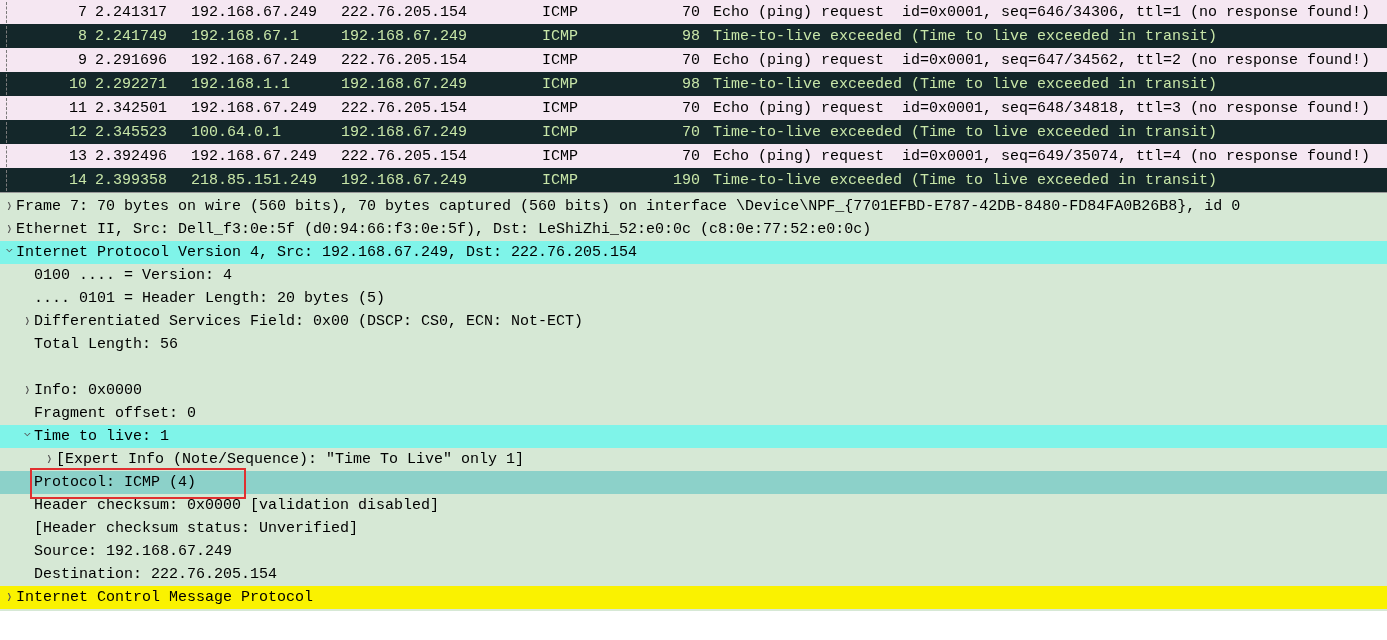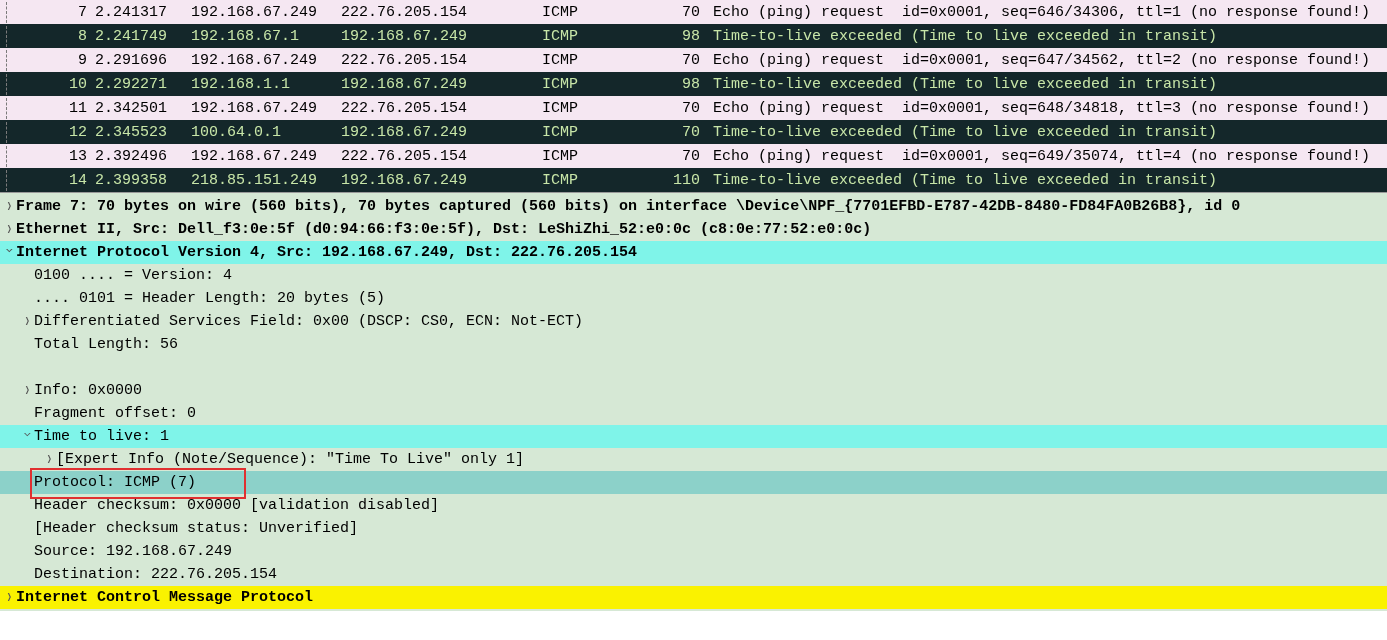--- a/index.html
+++ b/index.html
@@ -35,21 +35,21 @@
   }
   .tree-row {
     display:flex;
     align-items:flex-start;
     line-height: 23px;
     white-space: pre;
   }
   .caret { width:14px; display:inline-block; text-align:center; color:#555; font-size:11px; cursor:pointer;}
   .caret-right::before { content:"\276F"; display:inline-block; transform:scale(0.7,1);}
   .caret-down::before  { content:"\2304"; display:inline-block; transform:scale(1.3,0.9); position:relative; top:-4px;}
-  .lvl0 { padding-left: 2px; font-weight: bold; }
+  .lvl0 { padding-left: 2px; }
   .lvl1 { padding-left: 20px; text-align: right; }
   .lvl2 { padding-left: 42px; }
   .hl-cyan   { background:#7ff4e9; }
   .hl-sel    { background:#8cd1c9; }
   .hl-yellow { background:#faf200; }
   .full-highlight { display:flex; width:100%; }
   .redbox {
     border:2px solid #e03030;
     position:absolute;
     pointer-events:none;
@@ -61,37 +61,37 @@
 
 <div class="wrap">
 <div class="packet-list" id="packet-list">
       <div class="packet-row row-light"><span class="left-gutter"></span><span class="col-no">7</span><span class="col-time">2.241317</span><span class="col-src">192.168.67.249  </span><span class="col-dst">222.76.205.154  </span><span class="col-proto">ICMP</span><span class="col-len">70</span><span class="col-info"> Echo (ping) request  id=0x0001, seq=646/34306, ttl=1 (no response found!)</span></div>
       <div class="packet-row row-dark"><span class="left-gutter"></span><span class="col-no">8</span><span class="col-time">2.241749</span><span class="col-src">192.168.67.1    </span><span class="col-dst">192.168.67.249  </span><span class="col-proto">ICMP</span><span class="col-len">98</span><span class="col-info"> Time-to-live exceeded (Time to live exceeded in transit)</span></div>
       <div class="packet-row row-light"><span class="left-gutter"></span><span class="col-no">9</span><span class="col-time">2.291696</span><span class="col-src">192.168.67.249  </span><span class="col-dst">222.76.205.154  </span><span class="col-proto">ICMP</span><span class="col-len">70</span><span class="col-info"> Echo (ping) request  id=0x0001, seq=647/34562, ttl=2 (no response found!)</span></div>
       <div class="packet-row row-dark"><span class="left-gutter"></span><span class="col-no">10</span><span class="col-time">2.292271</span><span class="col-src">192.168.1.1     </span><span class="col-dst">192.168.67.249  </span><span class="col-proto">ICMP</span><span class="col-len">98</span><span class="col-info"> Time-to-live exceeded (Time to live exceeded in transit)</span></div>
       <div class="packet-row row-light"><span class="left-gutter"></span><span class="col-no">11</span><span class="col-time">2.342501</span><span class="col-src">192.168.67.249  </span><span class="col-dst">222.76.205.154  </span><span class="col-proto">ICMP</span><span class="col-len">70</span><span class="col-info"> Echo (ping) request  id=0x0001, seq=648/34818, ttl=3 (no response found!)</span></div>
       <div class="packet-row row-dark"><span class="left-gutter"></span><span class="col-no">12</span><span class="col-time">2.345523</span><span class="col-src">100.64.0.1      </span><span class="col-dst">192.168.67.249  </span><span class="col-proto">ICMP</span><span class="col-len">70</span><span class="col-info"> Time-to-live exceeded (Time to live exceeded in transit)</span></div>
       <div class="packet-row row-light"><span class="left-gutter"></span><span class="col-no">13</span><span class="col-time">2.392496</span><span class="col-src">192.168.67.249  </span><span class="col-dst">222.76.205.154  </span><span class="col-proto">ICMP</span><span class="col-len">70</span><span class="col-info"> Echo (ping) request  id=0x0001, seq=649/35074, ttl=4 (no response found!)</span></div>
-      <div class="packet-row row-dark"><span class="left-gutter"></span><span class="col-no">14</span><span class="col-time">2.399358</span><span class="col-src">218.85.151.249  </span><span class="col-dst">192.168.67.249  </span><span class="col-proto">ICMP</span><span class="col-len">110</span><span class="col-info"> Time-to-live exceeded (Time to live exceeded in transit)</span></div>
+      <div class="packet-row row-dark"><span class="left-gutter"></span><span class="col-no">14</span><span class="col-time">2.399358</span><span class="col-src">218.85.151.249  </span><span class="col-dst">192.168.67.249  </span><span class="col-proto">ICMP</span><span class="col-len">190</span><span class="col-info"> Time-to-live exceeded (Time to live exceeded in transit)</span></div>
     </div>
 
 <div class="details-pane">
   <div class="tree-row lvl0"><span class="caret caret-right"></span><span>Frame 7: 70 bytes on wire (560 bits), 70 bytes captured (560 bits) on interface \Device\NPF_{7701EFBD-E787-42DB-8480-FD84FA0B26B8}, id 0</span></div>
   <div class="tree-row lvl0"><span class="caret caret-right"></span><span>Ethernet II, Src: Dell_f3:0e:5f (d0:94:66:f3:0e:5f), Dst: LeShiZhi_52:e0:0c (c8:0e:77:52:e0:0c)</span></div>
   <div class="tree-row lvl0 hl-cyan full-highlight"><span class="caret caret-down"></span><span>Internet Protocol Version 4, Src: 192.168.67.249, Dst: 222.76.205.154</span></div>
   <div class="tree-row lvl1"><span class="caret"> </span><span>0100 .... = Version: 4</span></div>
   <div class="tree-row lvl1"><span class="caret"> </span><span>.... 0101 = Header Length: 20 bytes (5)</span></div>
   <div class="tree-row lvl1"><span class="caret caret-right"></span><span>Differentiated Services Field: 0x00 (DSCP: CS0, ECN: Not-ECT)</span></div>
   <div class="tree-row lvl1"><span class="caret"> </span><span>Total Length: 56</span></div>
   <div class="tree-row lvl1"><span class="caret"> </span></div>
   <div class="tree-row lvl1"><span class="caret caret-right"></span><span>Info: 0x0000</span></div>
   <div class="tree-row lvl1"><span class="caret"> </span><span>Fragment offset: 0</span></div>
   <div class="tree-row lvl1 hl-cyan full-highlight"><span class="caret caret-down"></span><span>Time to live: 1</span></div>
   <div class="tree-row lvl2"><span class="caret caret-right"></span><span>[Expert Info (Note/Sequence): "Time To Live" only 1]</span></div>
-  <div class="tree-row lvl1 hl-sel full-highlight" id="proto-row"><span class="caret"> </span><span>Protocol: ICMP (7)</span></div>
+  <div class="tree-row lvl1 hl-sel full-highlight" id="proto-row"><span class="caret"> </span><span>Protocol: ICMP (4)</span></div>
   <div class="tree-row lvl1"><span class="caret"> </span><span>Header checksum: 0x0000 [validation disabled]</span></div>
   <div class="tree-row lvl1"><span class="caret"> </span><span>[Header checksum status: Unverified]</span></div>
   <div class="tree-row lvl1"><span class="caret"> </span><span>Source: 192.168.67.249</span></div>
   <div class="tree-row lvl1"><span class="caret"> </span><span>Destination: 222.76.205.154</span></div>
   <div class="tree-row lvl0 hl-yellow full-highlight"><span class="caret caret-right"></span><span>Internet Control Message Protocol</span></div>
 </div>
 
 <div class="redbox" id="redbox" style="left: 30px; top: 468px; width: 212px; height: 27px;"></div>
 </div>
 

